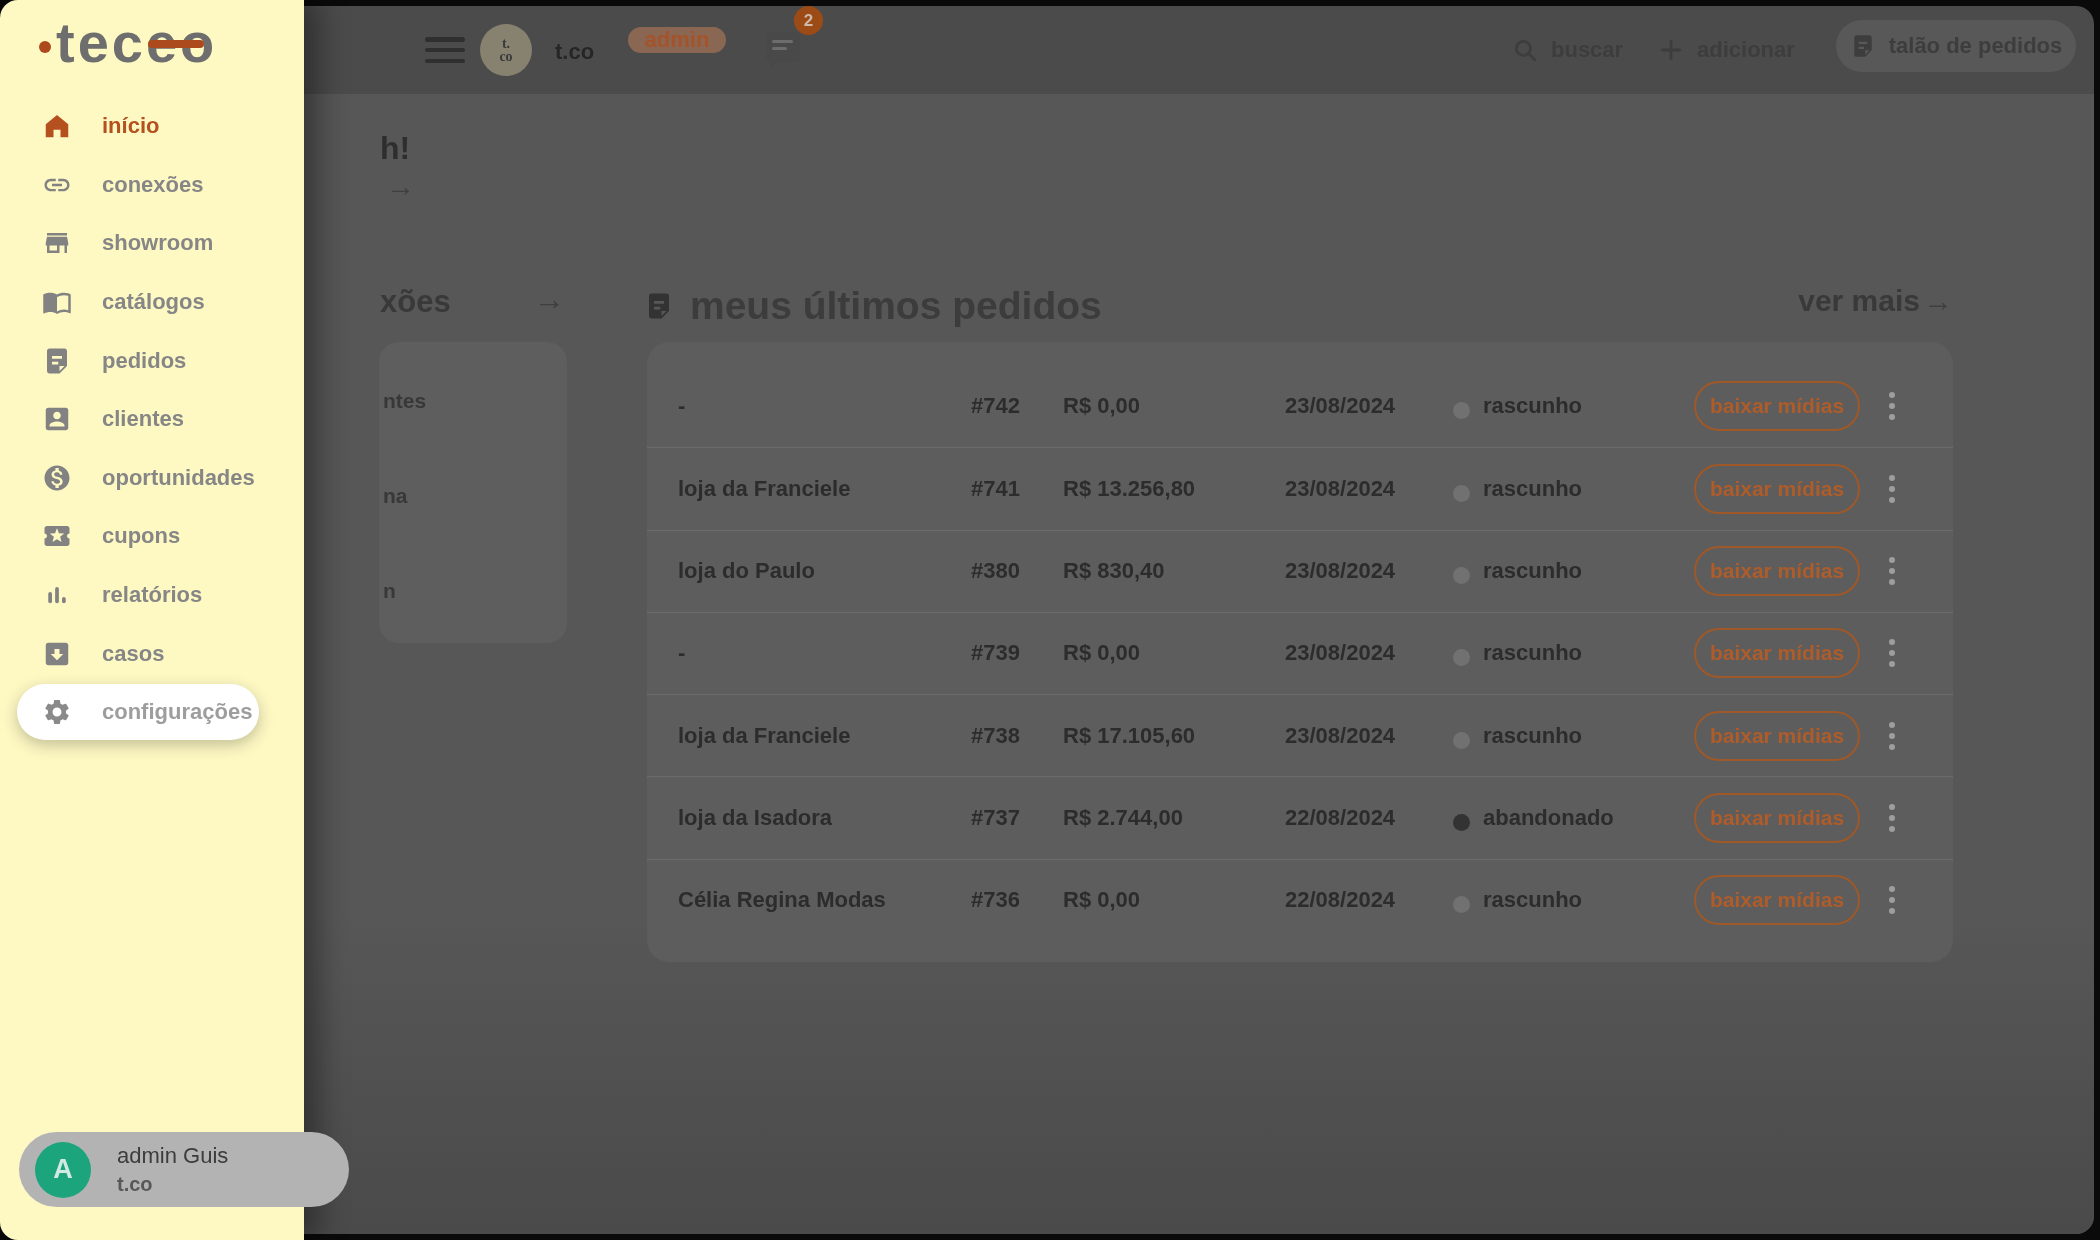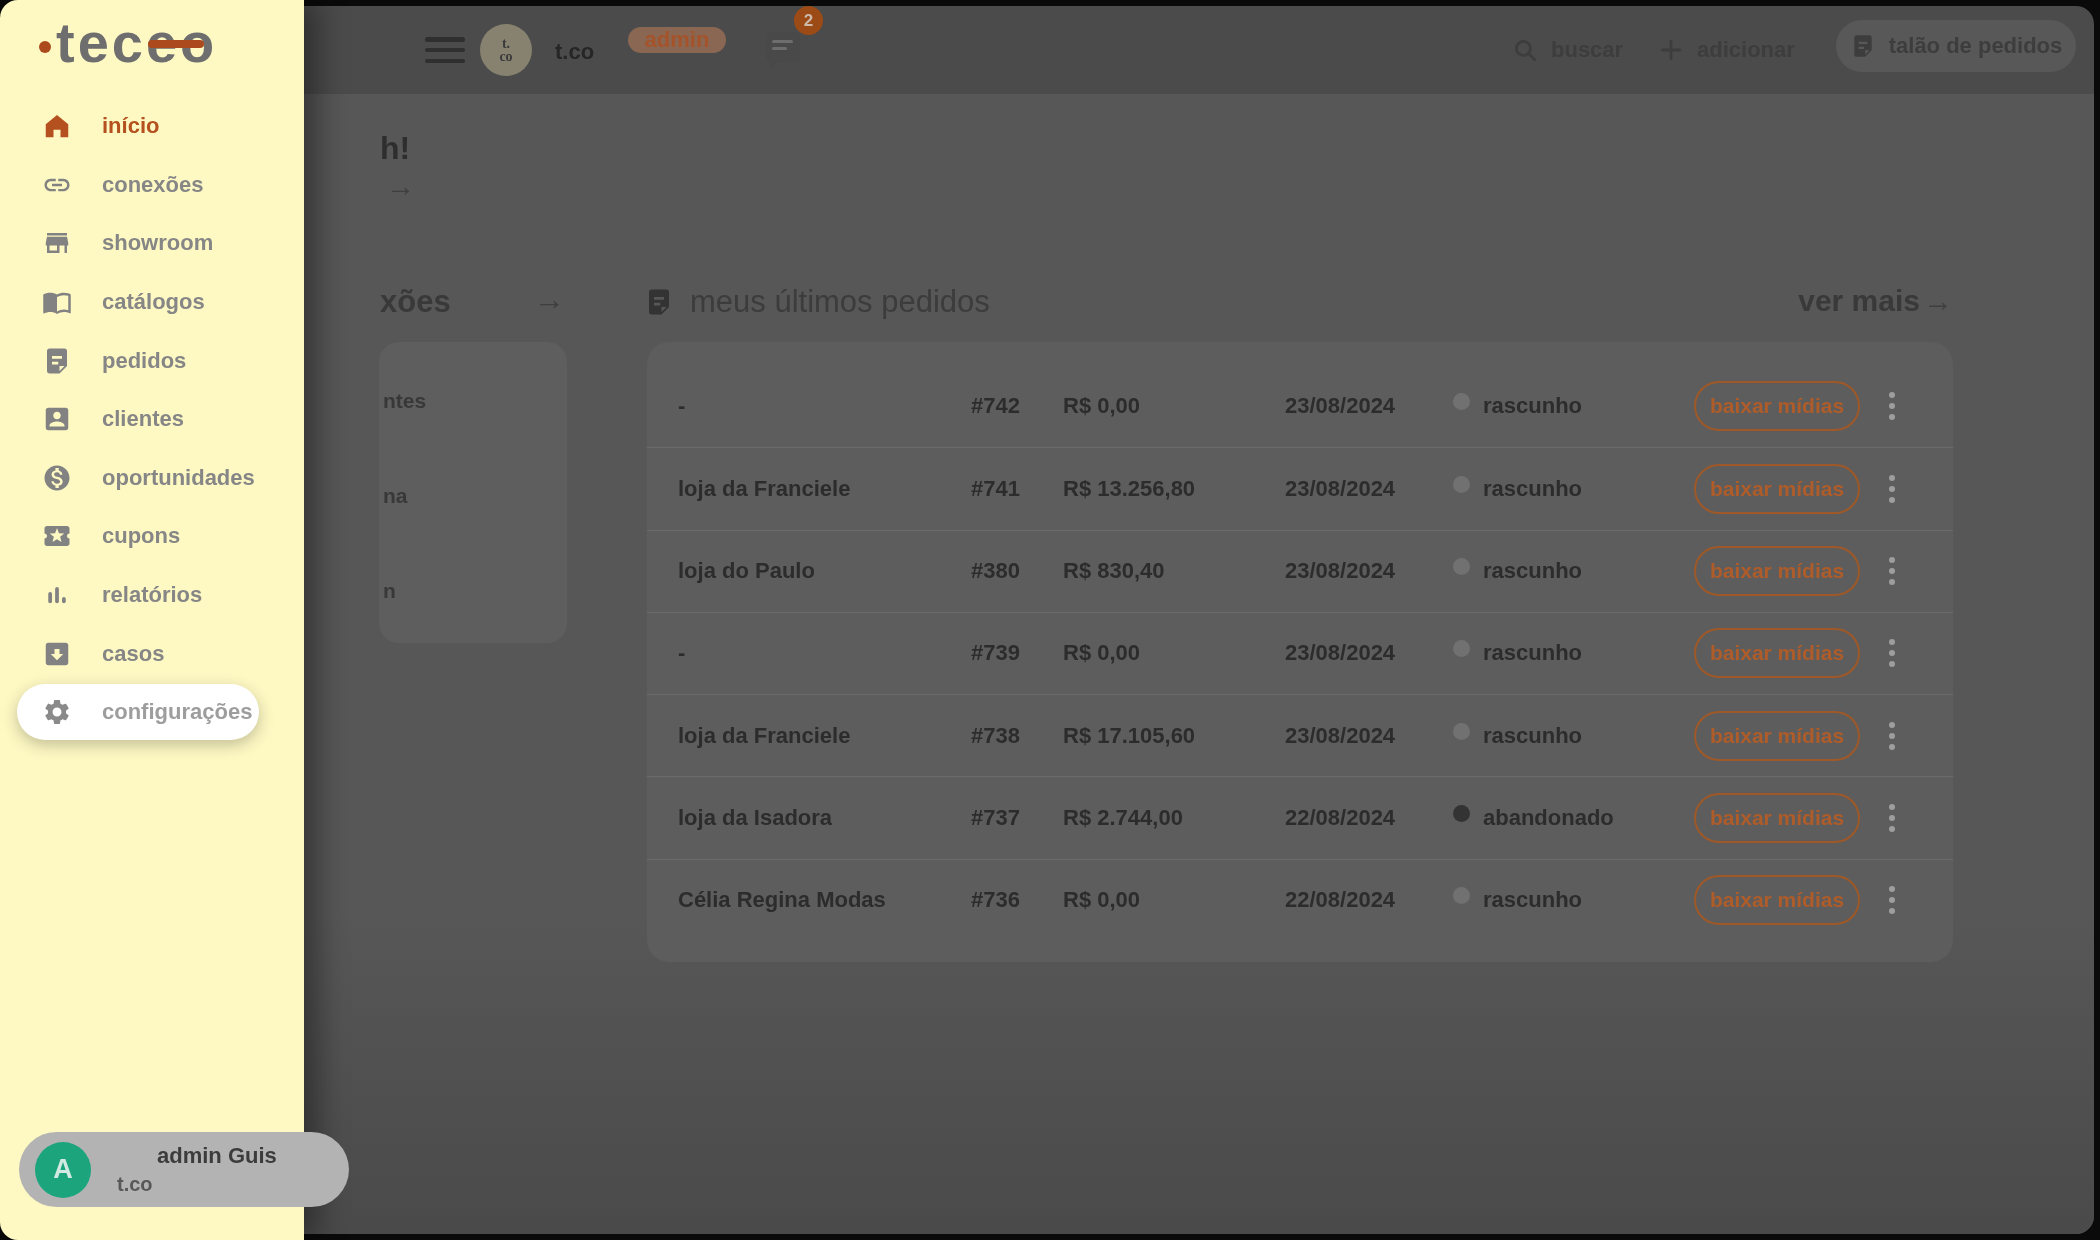--- a/index.html
+++ b/index.html
@@ -37,43 +37,43 @@
   .menu li{height:58.6px;display:flex;align-items:center;padding-left:42px;gap:30px;cursor:pointer;color:#868686;font-size:22px;font-weight:600;}
   .menu li .mi{width:30px;height:30px;display:flex;align-items:center;justify-content:center;color:#828282;}
   .menu li .mi svg{width:30px;height:30px;fill:currentColor;}
   .menu li.active{color:#b4511e;}
   .menu li.active .mi{color:#b4511e;}
   .menu li.spotlight{margin:1px 0 1.6px 17px;width:242px;height:56px;padding-left:25px;border-radius:28px;background:#ffffff;box-shadow:0 5px 16px rgba(0,0,0,0.24);color:#9d9d9d;}
   .menu li.spotlight .mi{color:#8a8a8a;}
   .user-pill{position:absolute;left:19px;top:1132px;width:330px;height:75px;border-radius:38px;background:#b3b3b3;display:flex;align-items:center;padding-left:16px;gap:26px;cursor:pointer;}
   .user-avatar{width:56px;height:56px;border-radius:50%;background:#1ca57d;color:#d2eae1;font-size:27px;font-weight:600;display:flex;align-items:center;justify-content:center;}
   .user-texts{display:flex;flex-direction:column;gap:4px;}
-  .user-name{font-size:22px;font-weight:700;color:#3c3c3c;margin-left:40px;}
+  .user-name{font-size:22px;font-weight:400;color:#3c3c3c;}
   .user-org{font-size:20px;font-weight:600;color:#585858;}
 
   
   .frag{position:absolute;color:#2e2e2e;font-weight:700;}
   .greet-frag{left:374px;top:124px;font-size:32px;}
   .greet-arrow{left:380px;top:164px;font-size:29px;color:#3f3f3f;font-weight:400;}
   .sec-frag{left:374px;top:278px;font-size:31px;color:#393939;font-weight:600;}
   .sec-frag-arrow{left:528px;top:276px;font-size:31px;color:#3f3f3f;font-weight:400;}
   .orders-head{position:absolute;left:638px;top:278px;display:flex;align-items:center;gap:16px;color:#3c3c3c;}
   .orders-head .hi{width:30px;height:30px;color:#333333;}
   .orders-head .hi svg{width:30px;height:30px;fill:currentColor;}
-  .orders-title{font-size:31px;font-weight:400;}
+  .orders-title{font-size:39px;font-weight:700;}
   .see-more{position:absolute;right:141px;top:278px;display:flex;align-items:center;gap:3px;color:#393939;font-size:30px;font-weight:600;cursor:pointer;}
   .see-more .arr{font-weight:400;color:#3f3f3f;}
 
   .left-card{position:absolute;left:373px;top:336px;width:188px;height:301px;background:#5e5e5e;border-radius:20px;overflow:hidden;}
   .left-card span{position:absolute;left:4px;color:#383838;font-size:21px;font-weight:600;}
 
   .orders-card{position:absolute;left:641px;top:336px;width:1306px;height:620px;background:#5d5d5d;border-radius:22px;padding:23px 0;}
   .order-row{height:82.28px;display:grid;grid-template-columns:293px 92px 222px 168px 241px 166px 1fr;align-items:center;padding:0 40px 0 31px;font-size:22px;font-weight:600;color:#2c2c2c;}
   .order-row + .order-row{border-top:1px solid rgba(255,255,255,0.085);}
-  .cell-status{display:flex;align-items:flex-start;gap:13px;}
+  .cell-status{display:flex;align-items:flex-end;gap:13px;}
   .dot{width:17px;height:17px;border-radius:50%;flex:0 0 auto;}
   .btn-media{height:50px;width:166px;border-radius:25px;background:transparent;border:2px solid #9f5827;color:#ae5c2a;font-family:"Liberation Sans",sans-serif;font-size:21px;font-weight:600;cursor:pointer;}
   .kebab-cell{display:flex;justify-content:flex-end;padding-right:14px;}
   .kebab{display:flex;flex-direction:column;gap:5px;cursor:pointer;padding:4px;}
   .kebab i{width:6px;height:6px;border-radius:50%;background:#9e9e9e;}
 
   .icon-stroke{stroke:currentColor;fill:none;stroke-width:2.6;stroke-linecap:round;}
 </style>
 </head>
 <body>

